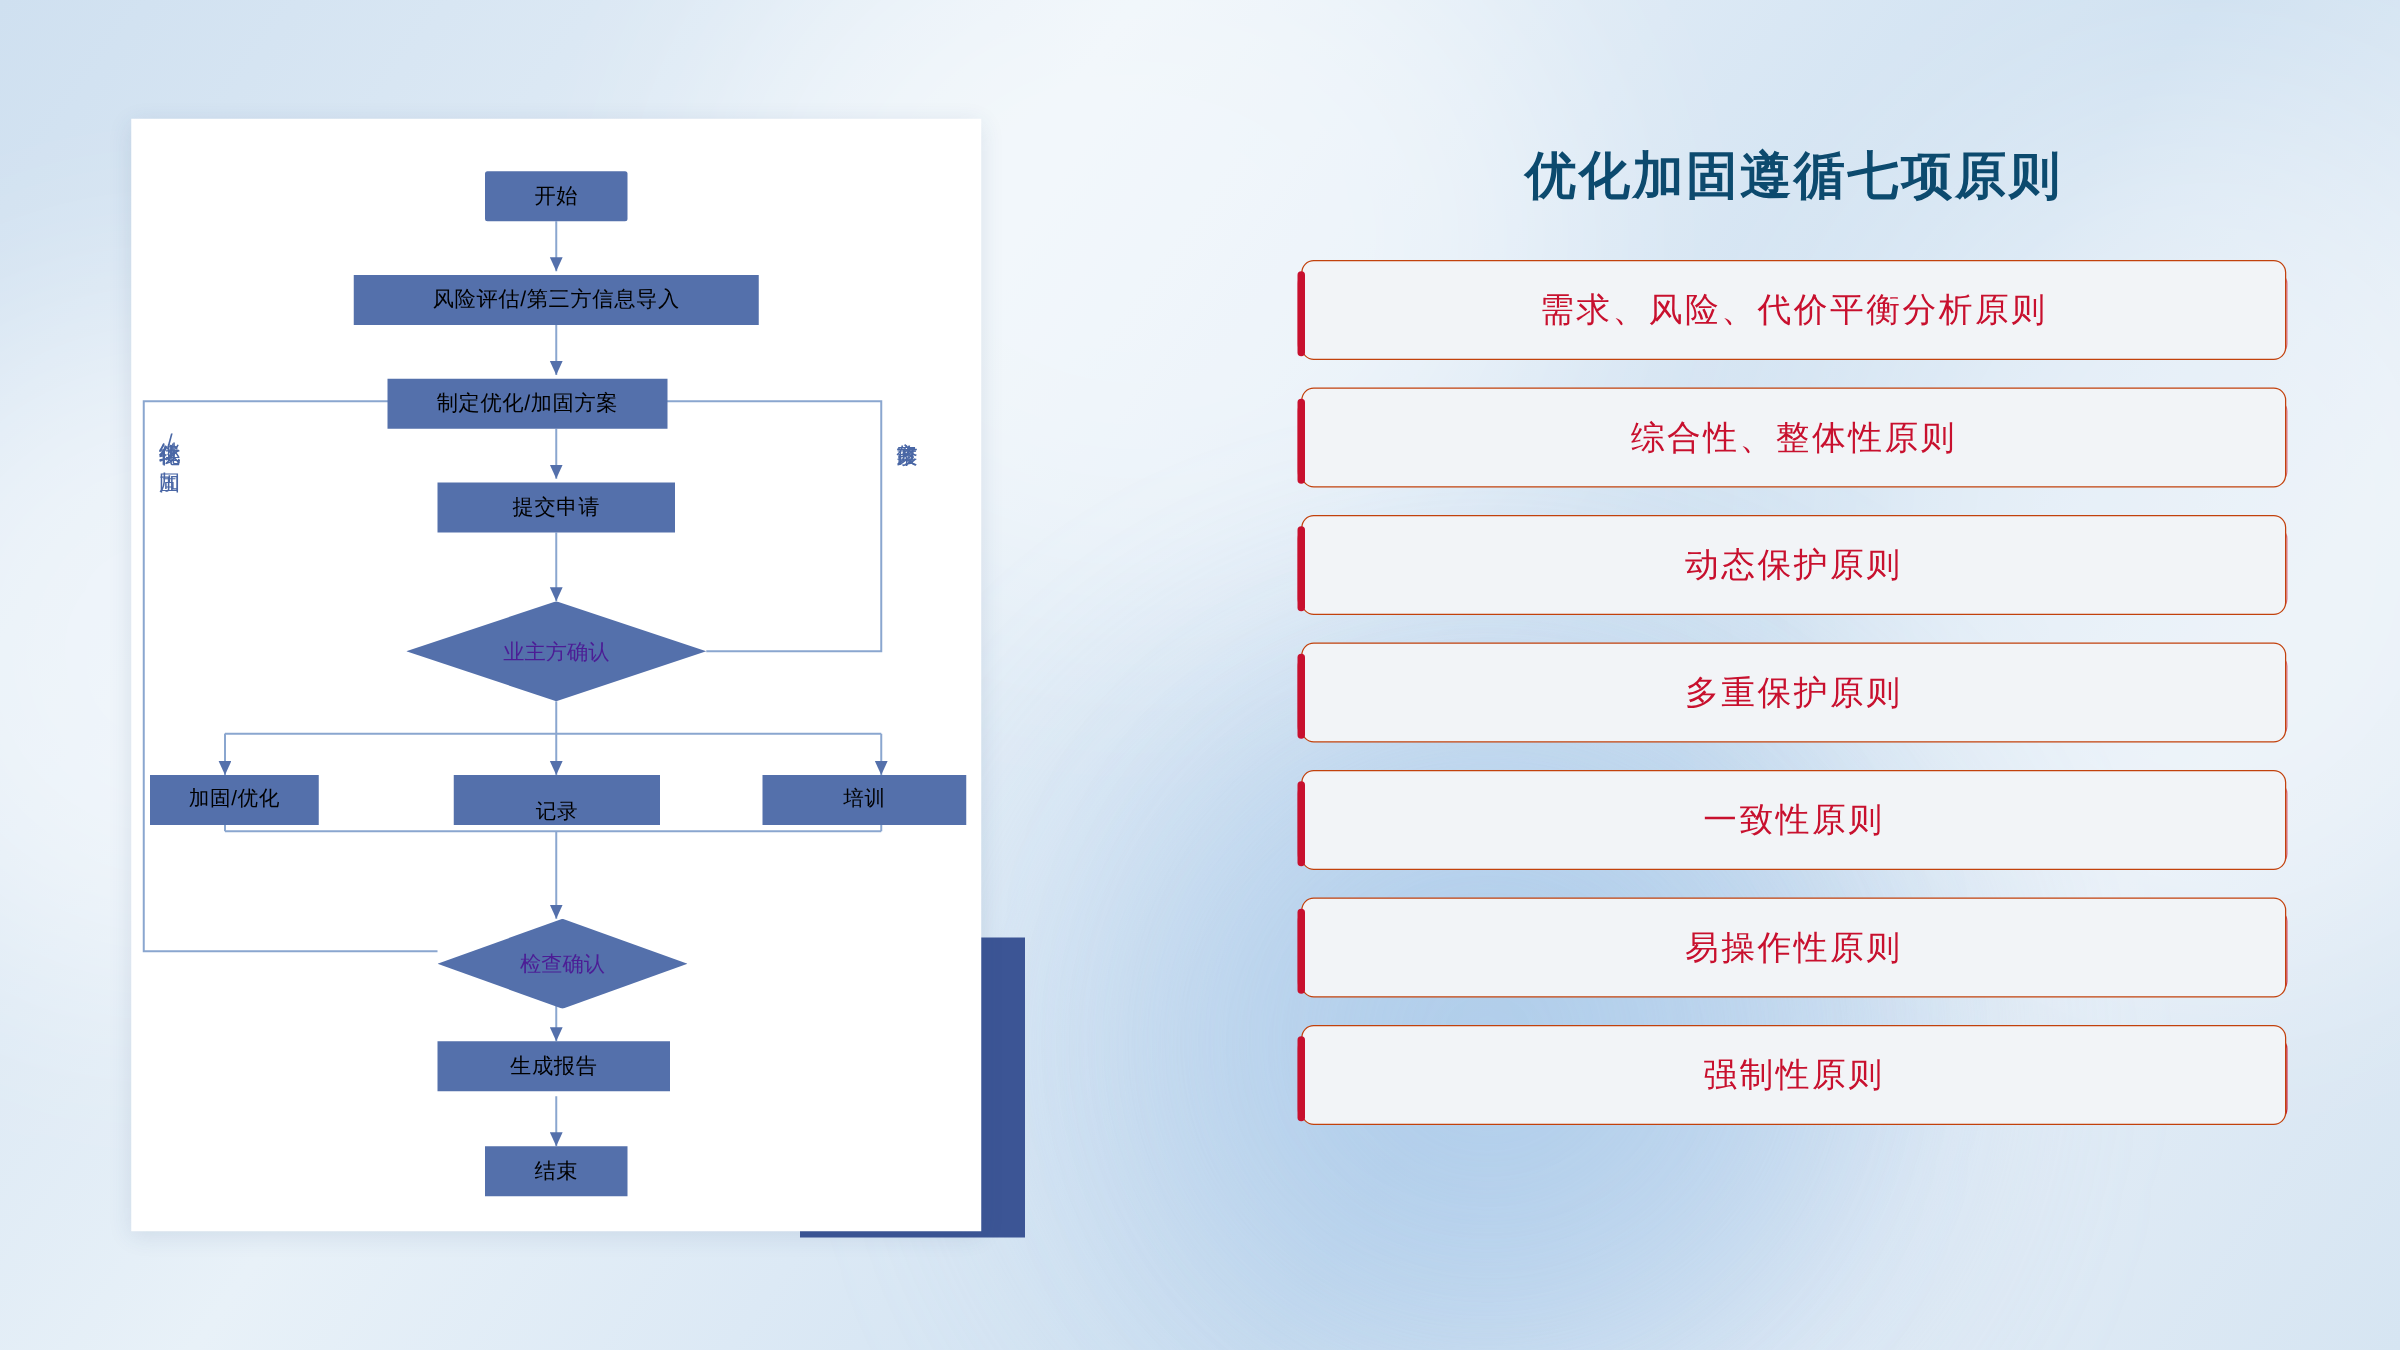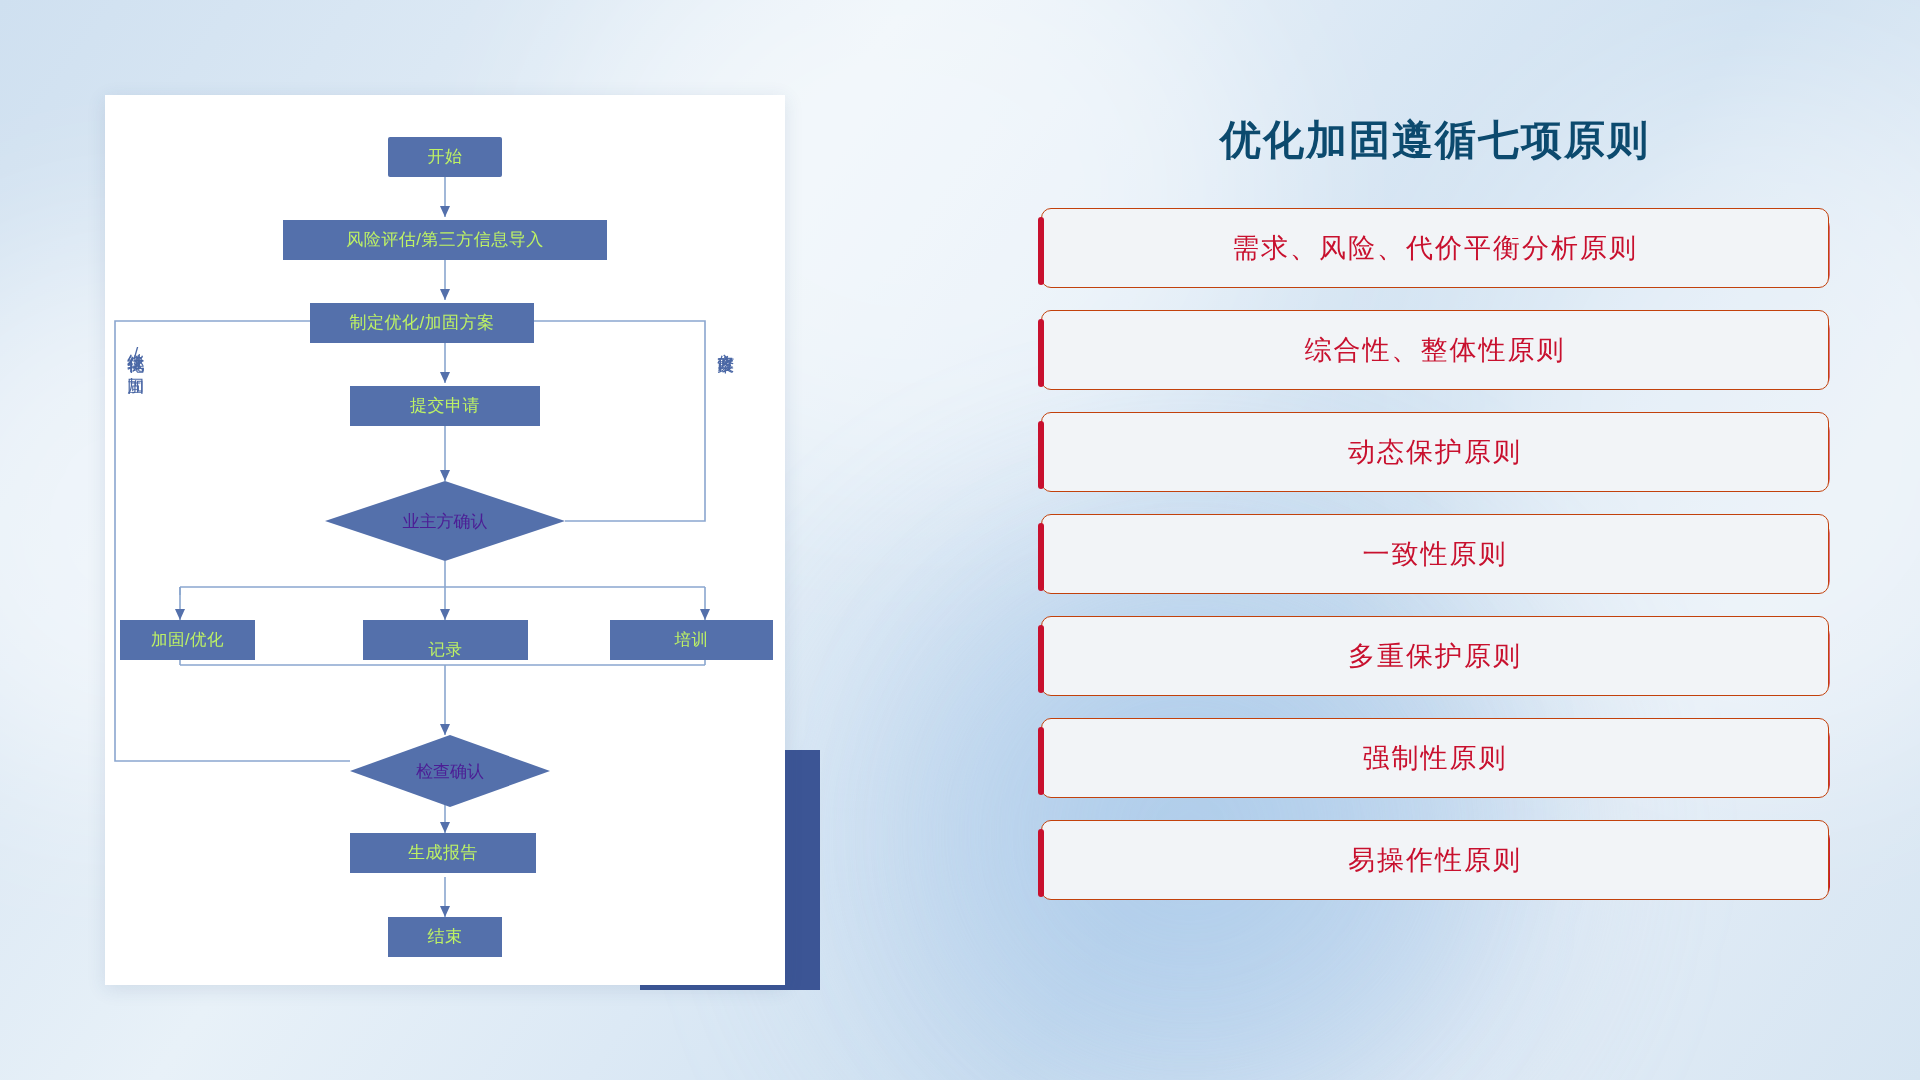--- a/index.html
+++ b/index.html
@@ -51,21 +51,21 @@
     width: 680px;
     height: 890px;
   }
   .node {
     position: absolute;
     box-sizing: border-box;
     display: flex;
     align-items: center;
     justify-content: center;
     text-align: center;
-    color: #bef264;
+    color: #000000;
     background: #5470ab;
     font-size: 17px;
     line-height: 1.2;
     letter-spacing: 0.5px;
     white-space: nowrap;
   }
   .node.small { font-size: 16.5px; }
   .diamond-label {
     position: absolute;
     display: flex;
@@ -257,18 +257,18 @@
 
 </div>
 
 <div id="right-panel">
   <div id="right-title">优化加固遵循七项原则</div>
 
   <div class="principle-list">
     <div class="principle-item">需求、风险、代价平衡分析原则</div>
     <div class="principle-item">综合性、整体性原则</div>
     <div class="principle-item">动态保护原则</div>
+    <div class="principle-item">多重保护原则</div>
     <div class="principle-item">一致性原则</div>
-    <div class="principle-item">多重保护原则</div>
+    <div class="principle-item">易操作性原则</div>
     <div class="principle-item">强制性原则</div>
-    <div class="principle-item">易操作性原则</div>
   </div>
 </div>
 
 </body></html>

